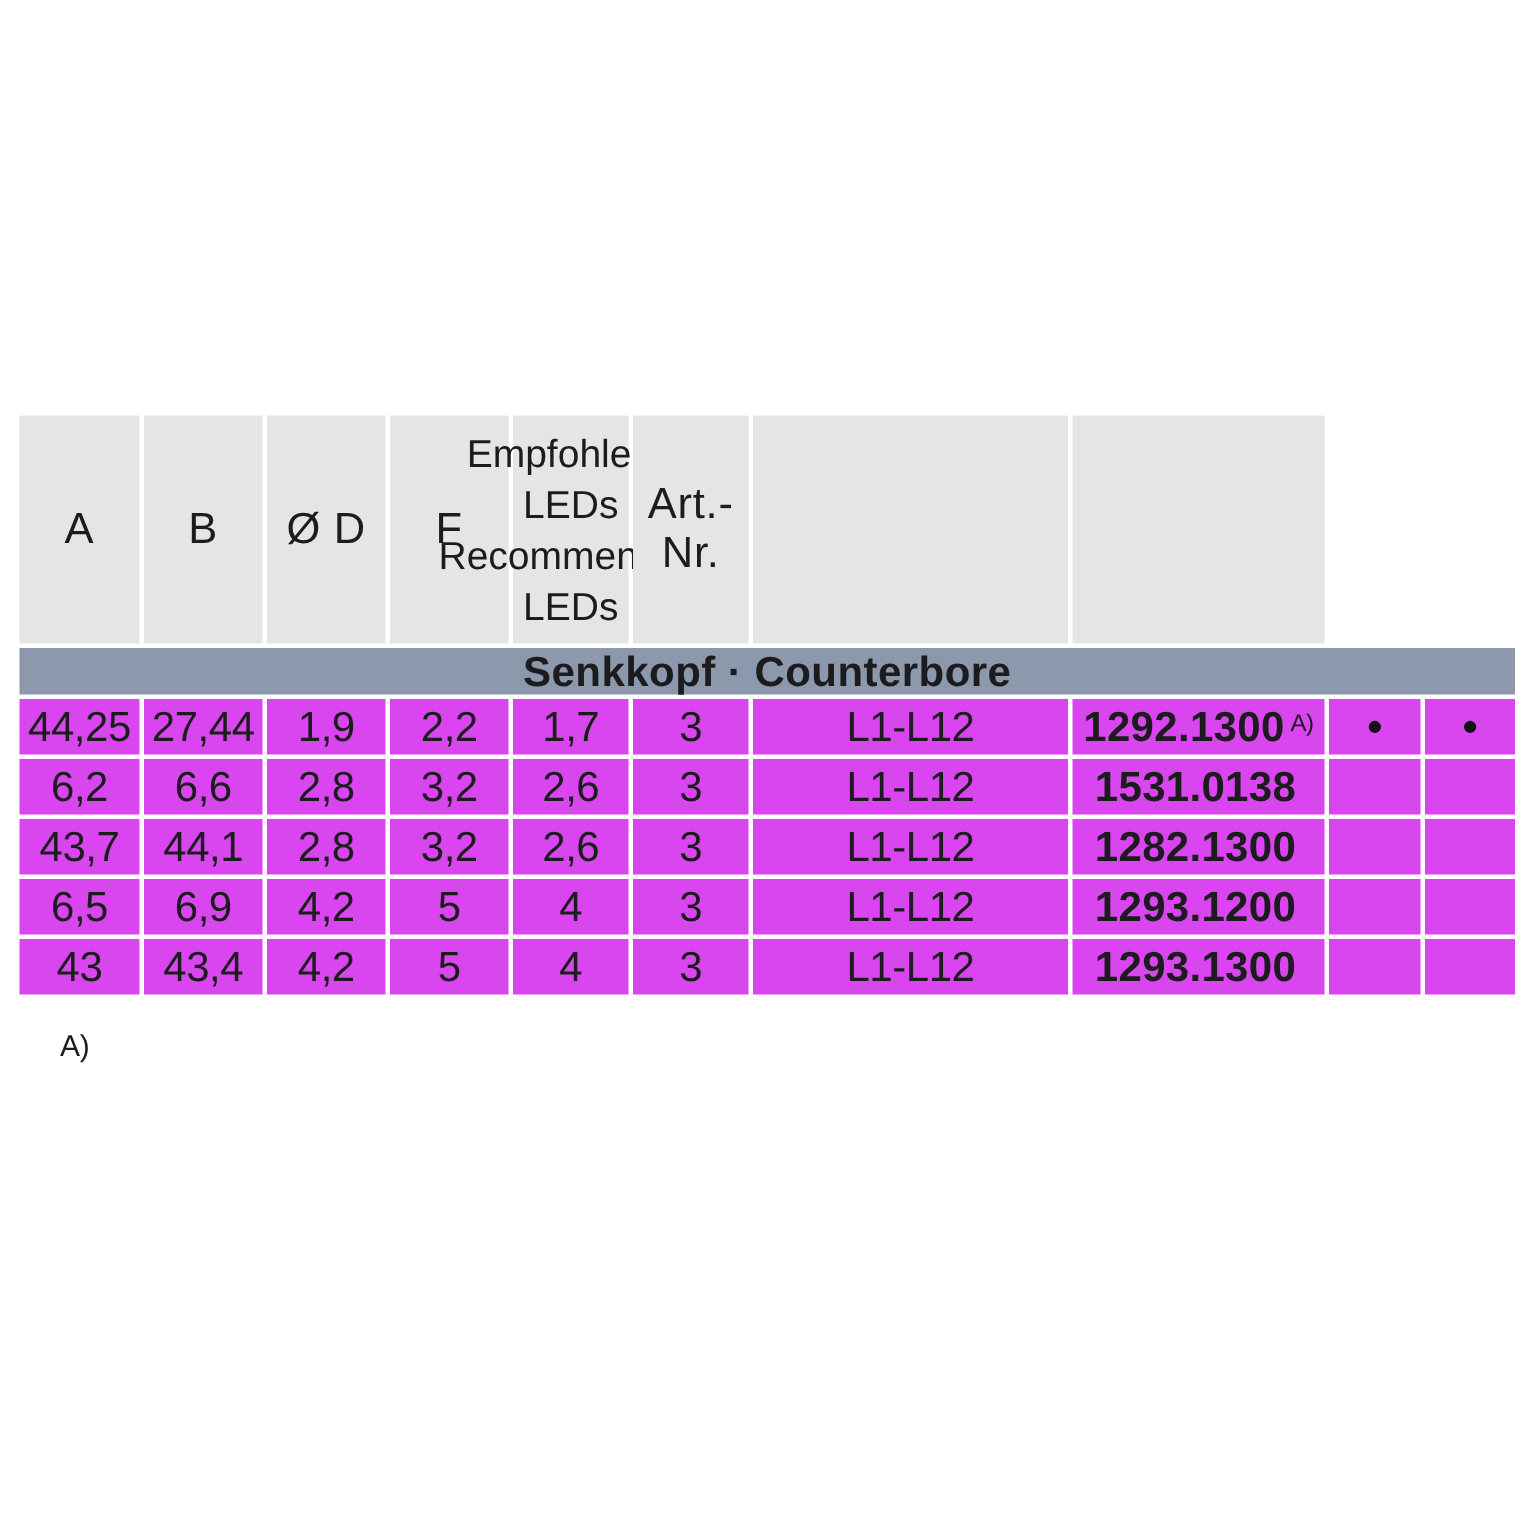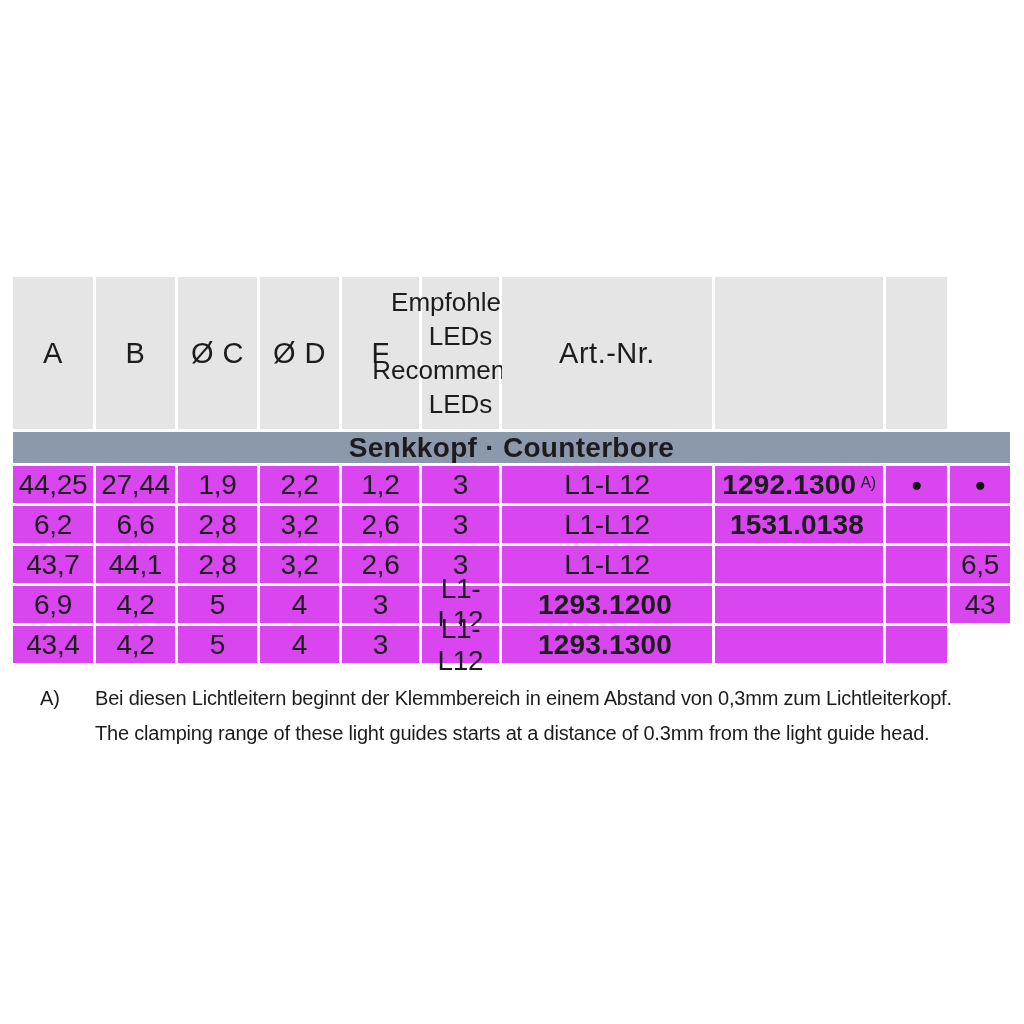--- a/index.html
+++ b/index.html
@@ -91,38 +91,37 @@
 </style>
 </head>
 <body>
 
 <div class="page">
 
   <div class="spec-table">
 
     <div class="cell head">A</div>
     <div class="cell head">B</div>
-    <div class="cell head">Ø C</div>
     <div class="cell head">Ø D</div>
     <div class="cell head">F</div>
     <div class="cell head leds-head">Empfohlene
 LEDs
 Recommended
 LEDs</div>
     <div class="cell head">Art.-Nr.</div>
     <div class="cell head"></div>
     <div class="cell head"></div>
 
     <div class="cell band">Senkkopf · Counterbore</div>
 
     <div class="cell data">44,25</div>
     <div class="cell data">27,44</div>
     <div class="cell data">1,9</div>
     <div class="cell data">2,2</div>
-    <div class="cell data">1,2</div>
+    <div class="cell data">1,7</div>
     <div class="cell data">3</div>
     <div class="cell data">L1-L12</div>
     <div class="cell data art">
         <span class="art-val">1292.1300</span>
         <span class="art-note">A)</span>
       </div>
     <div class="cell data">
         <span class="dot-glyph">●</span>
       </div>
     <div class="cell data">
@@ -147,20 +146,24 @@
         <span class="dot-glyph"></span>
       </div>
 
     <div class="cell data">43,7</div>
     <div class="cell data">44,1</div>
     <div class="cell data">2,8</div>
     <div class="cell data">3,2</div>
     <div class="cell data">2,6</div>
     <div class="cell data">3</div>
     <div class="cell data">L1-L12</div>
+    <div class="cell data art">
+        <span class="art-val">1282.1300</span>
+        <span class="art-note"></span>
+      </div>
     <div class="cell data">
         <span class="dot-glyph"></span>
       </div>
     <div class="cell data">
         <span class="dot-glyph"></span>
       </div>
 
     <div class="cell data">6,5</div>
     <div class="cell data">6,9</div>
     <div class="cell data">4,2</div>
@@ -194,19 +197,15 @@
         <span class="dot-glyph"></span>
       </div>
     <div class="cell data">
         <span class="dot-glyph"></span>
       </div>
 
   </div>
 
   <div class="footnote">
     <div class="fn-marker">A)</div>
-    <div class="fn-text">
-      <div>Bei diesen Lichtleitern beginnt der Klemmbereich in einem Abstand von 0,3mm zum Lichtleiterkopf.</div>
-      <div>The clamping range of these light guides starts at a distance of 0.3mm from the light guide head.</div>
-    </div>
   </div>
 
 </div>
 
 </body></html>

